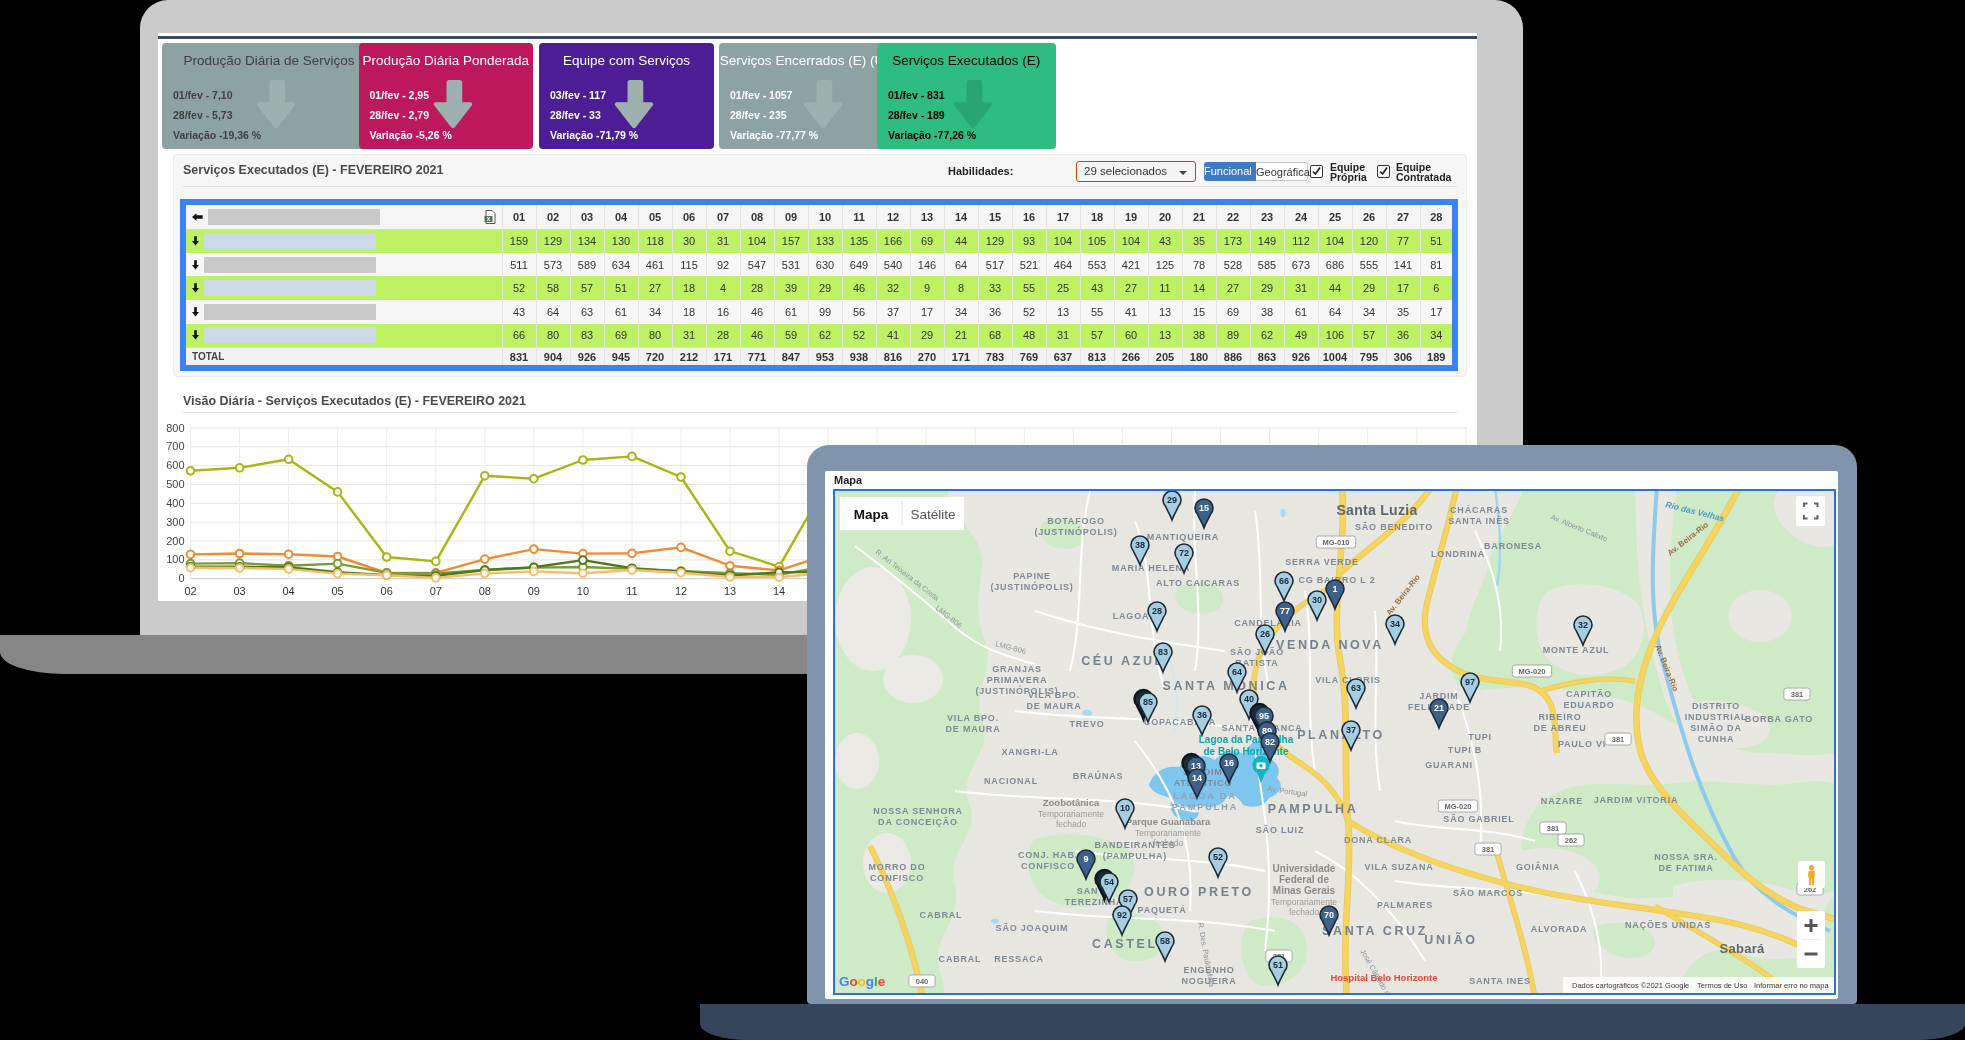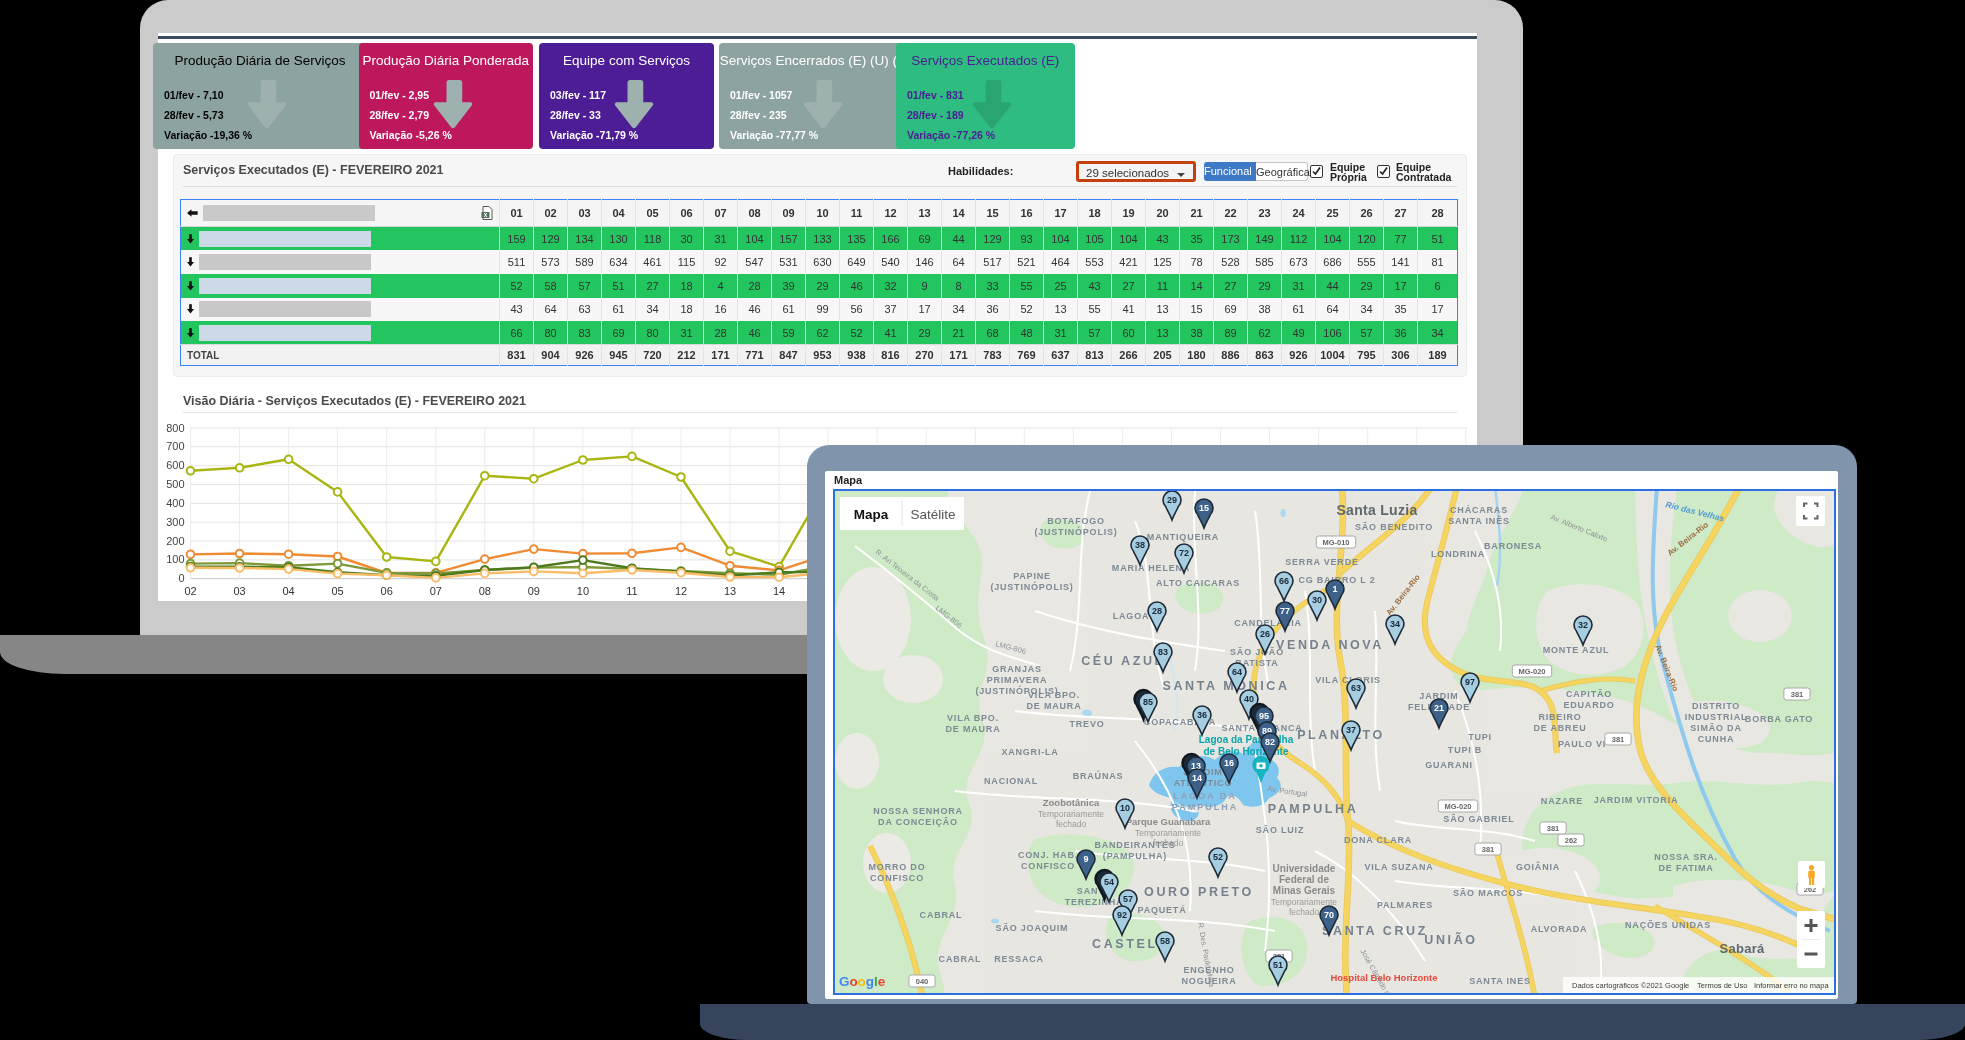--- a/index.html
+++ b/index.html
@@ -11,29 +11,29 @@
 .card { position:absolute; top:43px; height:106px; border-radius:4px; }
 .ct { position:absolute; top:10px; left:0; right:0; text-align:center; font-size:13.5px; white-space:nowrap; overflow:hidden; }
 .cl { position:absolute; left:11px; font-size:10.5px; font-weight:bold; white-space:nowrap; }
 .ca { position:absolute; left:50%; margin-left:-14px; top:36px; }
 #panel { left:173px; top:154px; width:1294px; height:223px; background:#f6f6f6; border-radius:4px; border:1px solid #ececec; }
 #ptitle { left:183px; top:163px; font-size:12.5px; font-weight:bold; color:#4a4a4a; }
 #phr { left:183px; top:186px; width:1274px; height:0; border-top:1px solid #ddd; }
 #chtitle { left:183px; top:394px; font-size:12.5px; font-weight:bold; color:#4a4a4a; }
 #chhr { left:183px; top:412px; width:1274px; height:0; border-top:1px solid #e3e3e3; }
 #hab { left:948px; top:165px; font-size:11px; font-weight:bold; color:#222; }
-#sel { left:1076px; top:161px; width:120px; height:21px; background:#f4f4f4; border:3px solid #c2410c; border-radius:3px; font-size:11.5px; color:#333; line-height:19px; padding-left:7px; }
+#sel { left:1076px; top:161px; width:120px; height:21px; background:#f4f4f4; border:1px solid #c2410c; border-radius:3px; font-size:11.5px; color:#333; line-height:19px; padding-left:7px; }
 #sel:after { content:""; position:absolute; right:8px; top:9px; border:4px solid transparent; border-top-color:#444; }
 .btn { position:absolute; top:162px; height:19px; font-size:11px; line-height:19px; }
 #bfun { left:1204px; width:52px; background:#3e79c6; color:#fff; border-radius:3px 0 0 3px; }
 #bgeo { left:1256px; width:52px; background:#fff; color:#333; border:1px solid #c6c6c6; border-left:none; border-radius:0 3px 3px 0; }
 .cb { position:absolute; top:165px; width:13px; height:13px; background:#fff; border:1.5px solid #333; border-radius:2px; }
 .cb svg { position:absolute; left:0; top:0; }
 .cblab { position:absolute; top:162px; font-size:10.5px; font-weight:bold; color:#222; line-height:10px; }
-.tb { position:absolute; left:180px; top:199px; width:1278px; border-collapse:collapse; table-layout:fixed; background:#22c55e; font-size:11px; color:#333; border:1px solid #3b82f6; }
+.tb { position:absolute; left:180px; top:199px; width:1278px; border-collapse:collapse; table-layout:fixed; background:#bef264; font-size:11px; color:#333; border:6px solid #3b82f6; }
 .tb td { border-left:1px solid #e3e3e3; text-align:center; padding:0; }
 .tb tr { height:23.7px; }
 .tb td.fc { border-left:none; text-align:left; }
 .tb tr.hrow { height:27px; }
 .tb tr.hrow td { background:#f5f5f5; border-bottom:1px solid #d5d5d5; font-weight:bold; }
 .tb tr.trow { height:21px; }
 .tb tr.trow td { background:#f2f2f2; border-top:1px solid #d9d9d9; font-weight:bold; }
 .hfc,.rfc { display:flex; align-items:center; gap:5px; padding-left:6px; }
 .bar { width:172px; height:16px; }
 .tl { font-weight:normal; font-size:10px; color:#444; padding-left:6px !important; }
@@ -41,21 +41,21 @@
 #mframe { left:807px; top:445px; width:1050px; height:559px; background:#8094ab; border-radius:22px 22px 4px 4px; }
 #mwhite { left:825px; top:471px; width:1013px; height:528px; background:#fff; border-radius:2px; }
 #mlab { left:834px; top:474px; font-size:11px; font-weight:bold; color:#222; }
 #mview { left:833px; top:489px; width:1003px; height:506px; border:2px solid #2b6fe3; }
 </style></head>
 <body>
 <div class="abs" id="base"></div>
 <div class="abs" id="bezel"></div>
 <div class="abs" id="screen"></div>
 <div class="abs" id="topline"></div>
-<div class="card" style="left:153px;width:214px;background:#8da3a1;color:#000000">
+<div class="card" style="left:162px;width:214px;background:#8da3a1;color:#404040">
     <div class="ct">Produção Diária de Serviços</div>
     <div class="cl" style="top:46px">01/fev - 7,10</div>
     <div class="cl" style="top:65.5px">28/fev - 5,73</div>
     <div class="cl" style="top:85.5px">Variação -19,36 %</div>
     <div class="ca"><svg width="42" height="50" viewBox="0 0 44 54">
         <path d="M15,1 h14 a3,3 0 0 1 3,3 v21 h8.5 a2.2,2.2 0 0 1 1.7,3.6 L24,52 a2.6,2.6 0 0 1 -4,0 L1.8,28.6 A2.2,2.2 0 0 1 3.5,25 h11.5 V4 a3,3 0 0 1 3,-3 Z" fill="#9fb1ae"></path>
       </svg></div>
   </div>
 <div class="card" style="left:358.5px;width:174.5px;background:#be185d;color:#fff">
     <div class="ct">Produção Diária Ponderada</div>
@@ -77,21 +77,21 @@
   </div>
 <div class="card" style="left:719px;width:193px;background:#8da3a1;color:#fff">
     <div class="ct">Serviços Encerrados (E) (U) (N)</div>
     <div class="cl" style="top:46px">01/fev - 1057</div>
     <div class="cl" style="top:65.5px">28/fev - 235</div>
     <div class="cl" style="top:85.5px">Variação -77,77 %</div>
     <div class="ca"><svg width="42" height="50" viewBox="0 0 44 54">
         <path d="M15,1 h14 a3,3 0 0 1 3,3 v21 h8.5 a2.2,2.2 0 0 1 1.7,3.6 L24,52 a2.6,2.6 0 0 1 -4,0 L1.8,28.6 A2.2,2.2 0 0 1 3.5,25 h11.5 V4 a3,3 0 0 1 3,-3 Z" fill="#9fb1ae"></path>
       </svg></div>
   </div>
-<div class="card" style="left:896px;width:178.5px;background:#2ebc81;color:#4c1d95">
+<div class="card" style="left:877px;width:178.5px;background:#2ebc81;color:#000000">
     <div class="ct">Serviços Executados (E)</div>
     <div class="cl" style="top:46px">01/fev - 831</div>
     <div class="cl" style="top:65.5px">28/fev - 189</div>
     <div class="cl" style="top:85.5px">Variação -77,26 %</div>
     <div class="ca"><svg width="42" height="50" viewBox="0 0 44 54">
         <path d="M15,1 h14 a3,3 0 0 1 3,3 v21 h8.5 a2.2,2.2 0 0 1 1.7,3.6 L24,52 a2.6,2.6 0 0 1 -4,0 L1.8,28.6 A2.2,2.2 0 0 1 3.5,25 h11.5 V4 a3,3 0 0 1 3,-3 Z" fill="#28a571"></path>
       </svg></div>
   </div>
 <div class="abs" id="panel"></div>
 <div class="abs" id="ptitle">Serviços Executados (E) - FEVEREIRO 2021</div>

